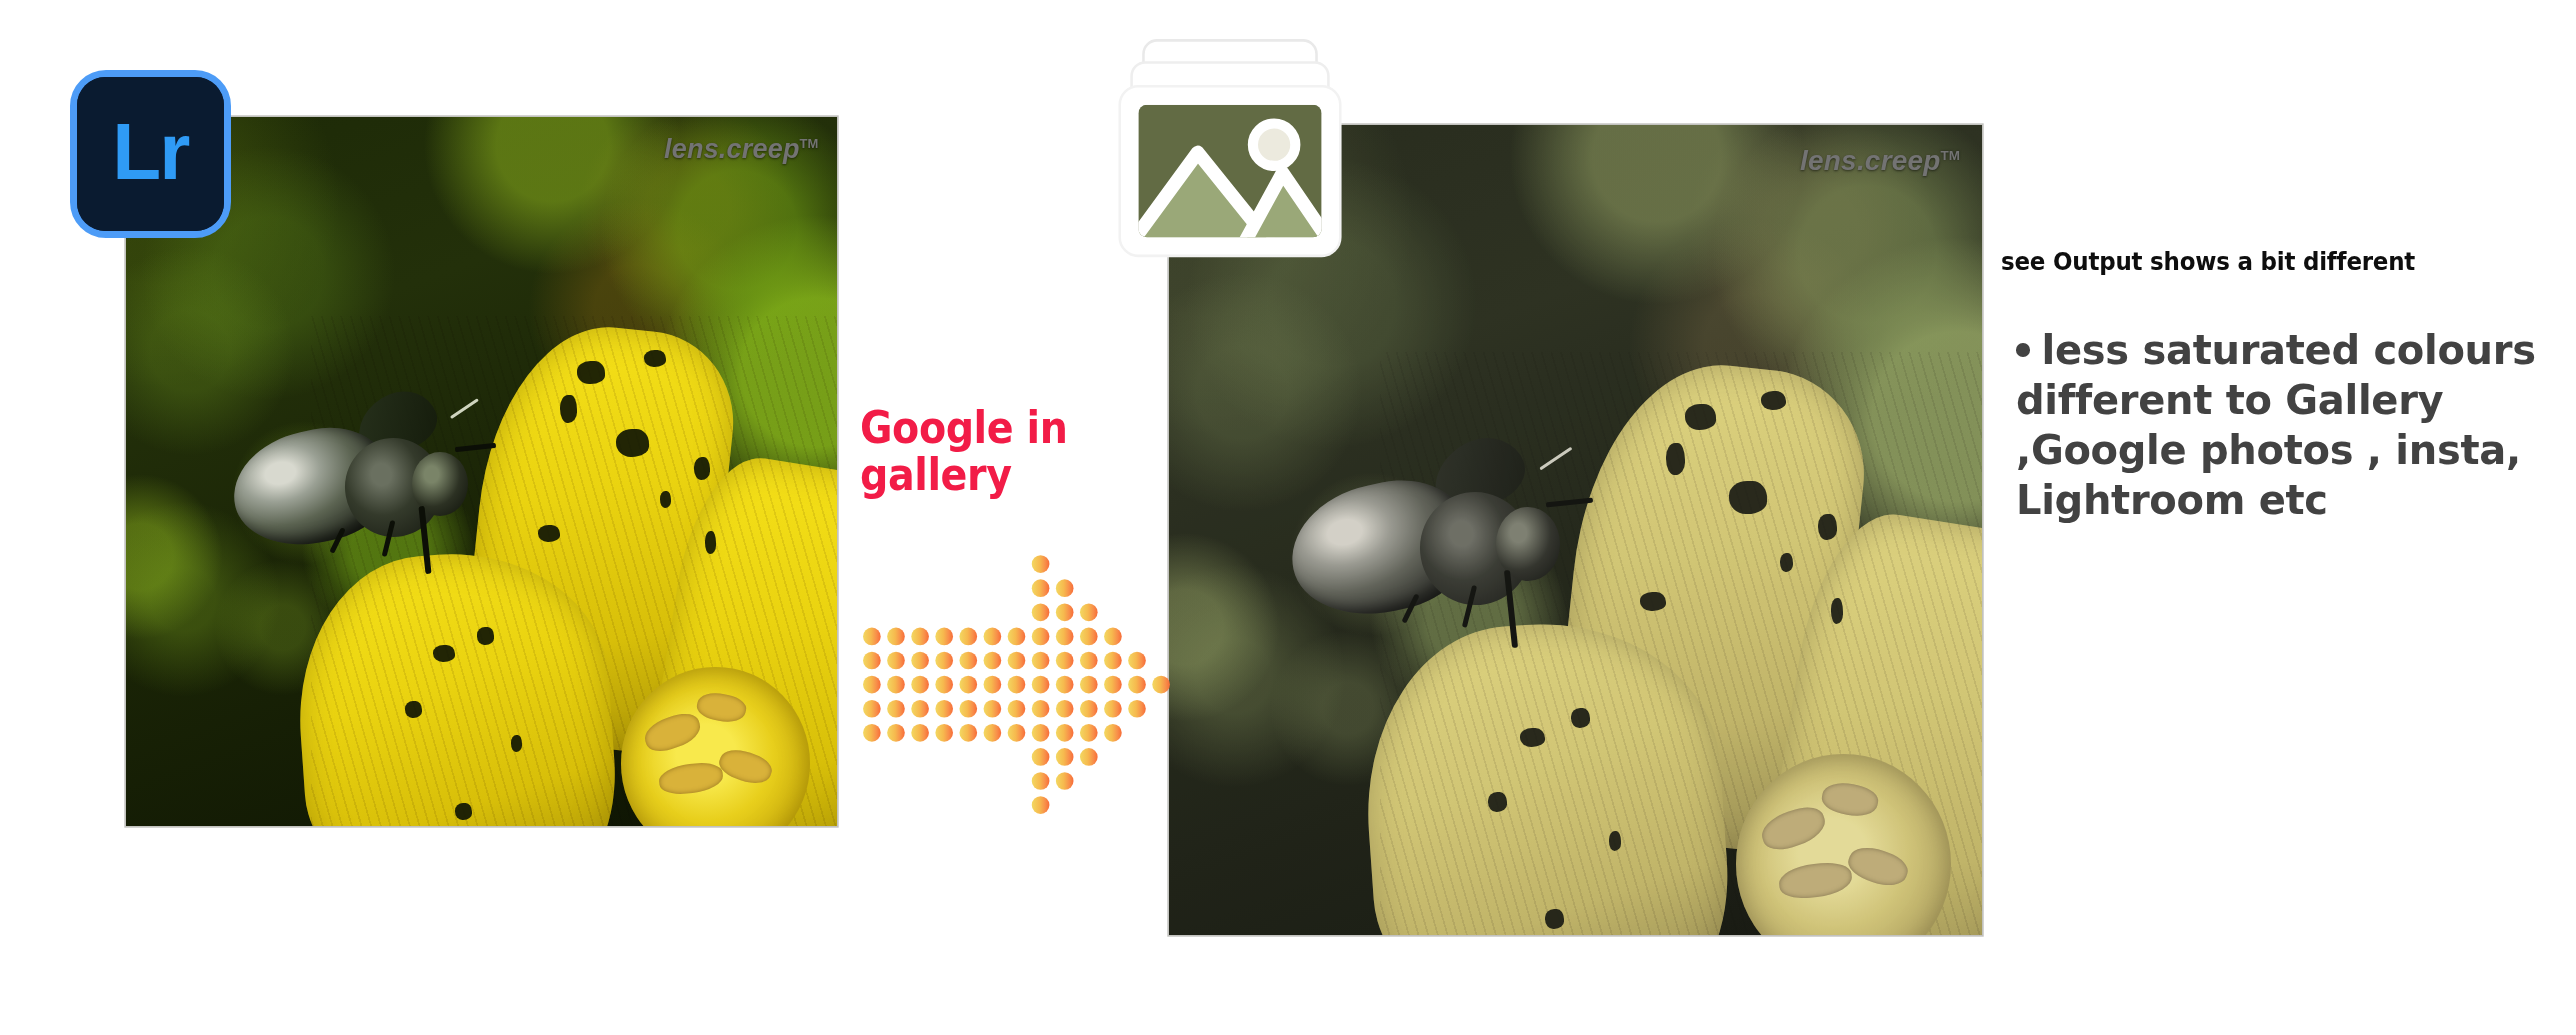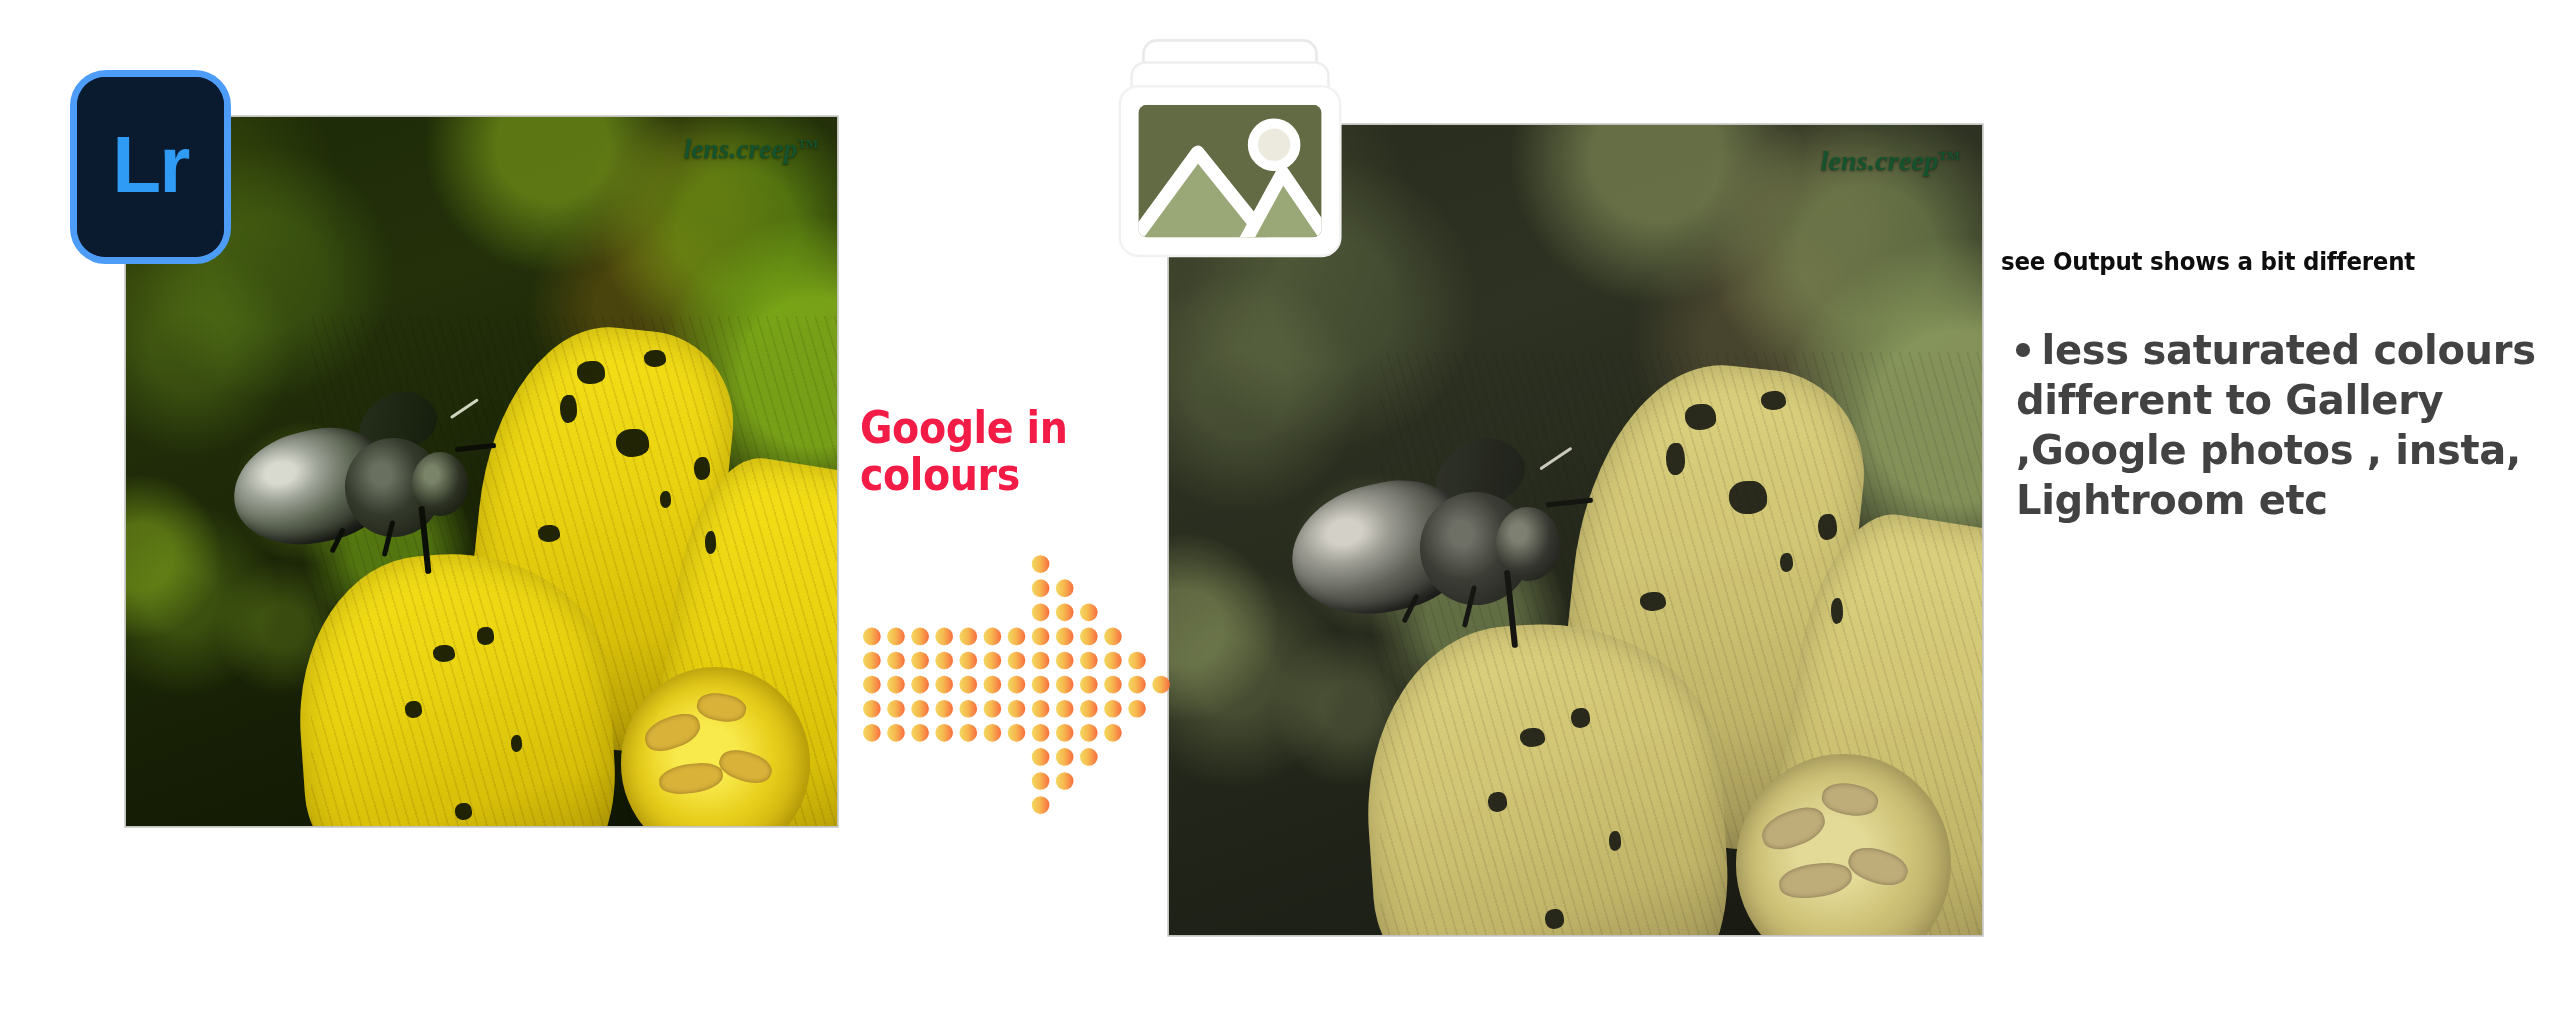--- a/index.html
+++ b/index.html
@@ -174,44 +174,44 @@
   .bee-antenna.light { background: #cfd4bf; }
 
   
   #photo-right-wrap .photo-canvas {
     filter: saturate(.48) contrast(.93) brightness(.97) sepia(.10);
   }
 
   
   .watermark {
     position: absolute;
-    font-family: Liberation Serif, serif;
+    font-family: Liberation Sans, sans-serif;
     font-style: italic;
     font-weight: 700;
-    color: #14532d;
+    color: #737373;
     letter-spacing: 0.2px;
     text-shadow: 0 0.8px 2.5px rgba(0,0,0,.55);
     white-space: nowrap;
   }
   .watermark .tm {
     font-size: .48em;
     vertical-align: super;
     font-style: normal;
     font-weight: 700;
     letter-spacing: 0;
   }
   #wm-left  { right: 18.7px; top: 17px; font-size: 27px; }
   #wm-right { right: 22px; top: 20.4px; font-size: 28px; }
 
   
   #lr-icon {
     left: 70px;
     top: 70px;
     width: 161px;
-    height: 194px;
+    height: 168px;
     border-radius: 36px;
     background: #0c1d34;
     border: 7.6px solid #4d9cf7;
     box-sizing: border-box;
     display: flex;
     align-items: center;
     justify-content: center;
     z-index: 6;
   }
   #lr-icon .lr-inner {
@@ -422,21 +422,21 @@
 
       <path d="M148 248 L196 160 L256 248 Z" fill="#9aa878" stroke="#ffffff" stroke-width="16" stroke-linejoin="round"></path>
 
       <circle cx="186" cy="127" r="25" fill="#eceade" stroke="#ffffff" stroke-width="12"></circle>
     </g>
   </svg>
 </div>
 
 <div class="abs" id="output-label">
   <div>Google in</div>
-  <div>colours</div>
+  <div>gallery</div>
 </div>
 
 <div class="abs" id="dot-arrow">
   <svg viewBox="0 0 370 320" xmlns="http://www.w3.org/2000/svg" aria-hidden="true">
     <defs>
       <linearGradient id="arrowGrad" x1="0" y1="0" x2="1" y2="0">
         <stop offset="0" stop-color="#f3d861"></stop>
         <stop offset="0.45" stop-color="#f6b94e"></stop>
         <stop offset="0.75" stop-color="#f8904a"></stop>
         <stop offset="1" stop-color="#f76c38"></stop>

